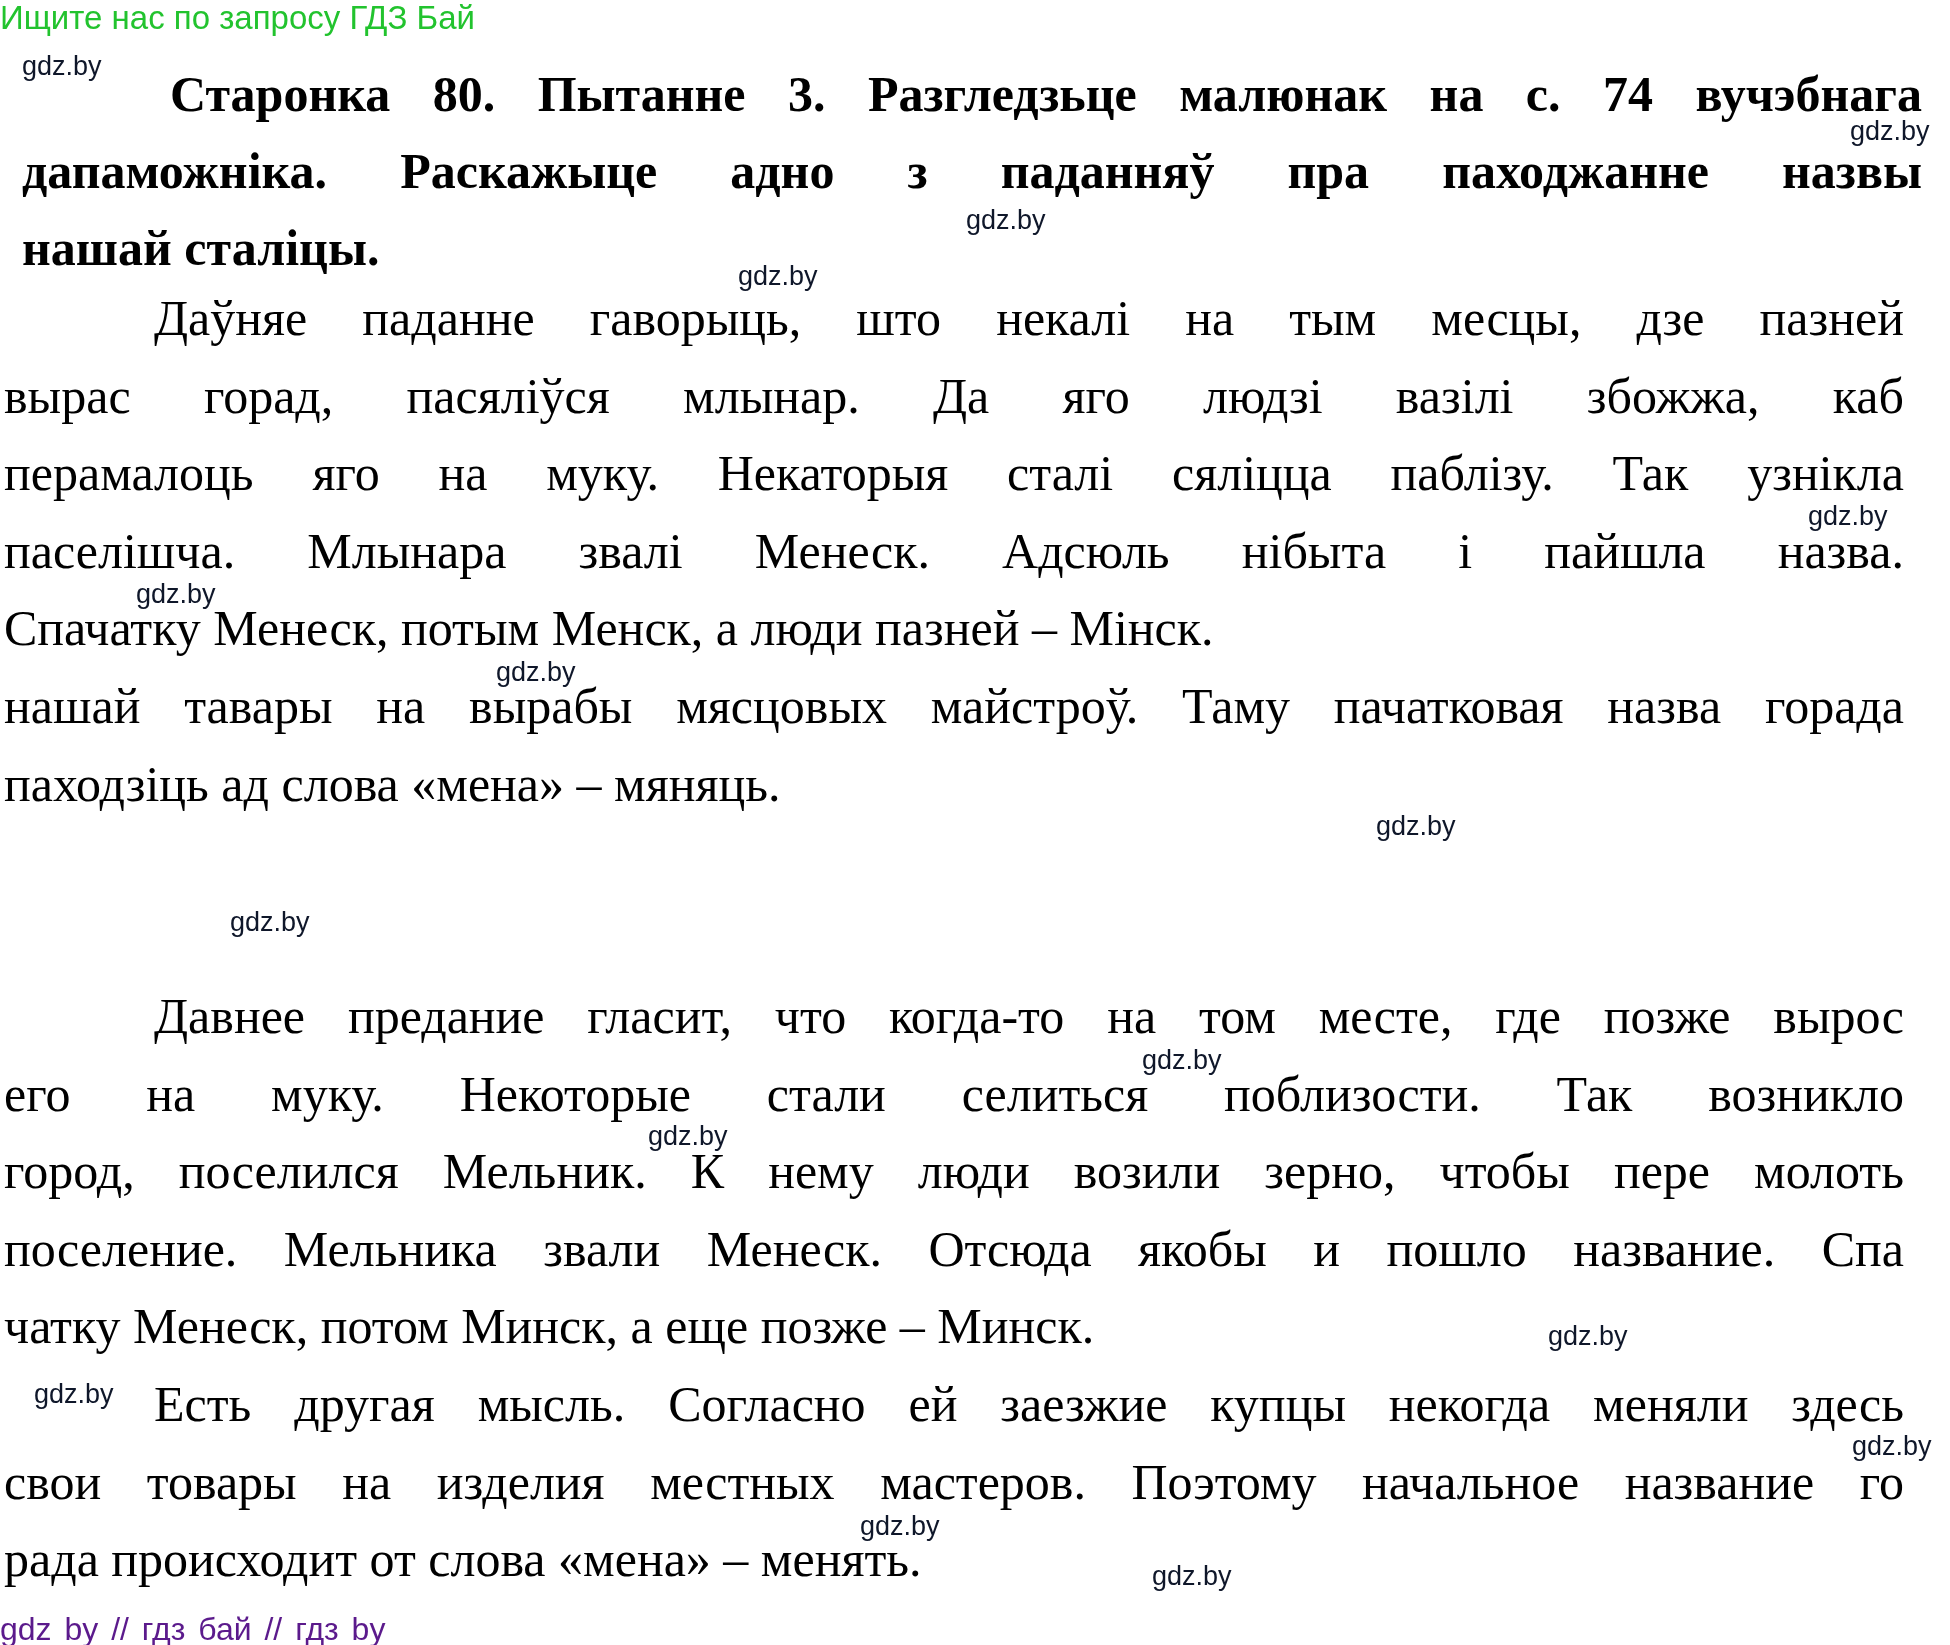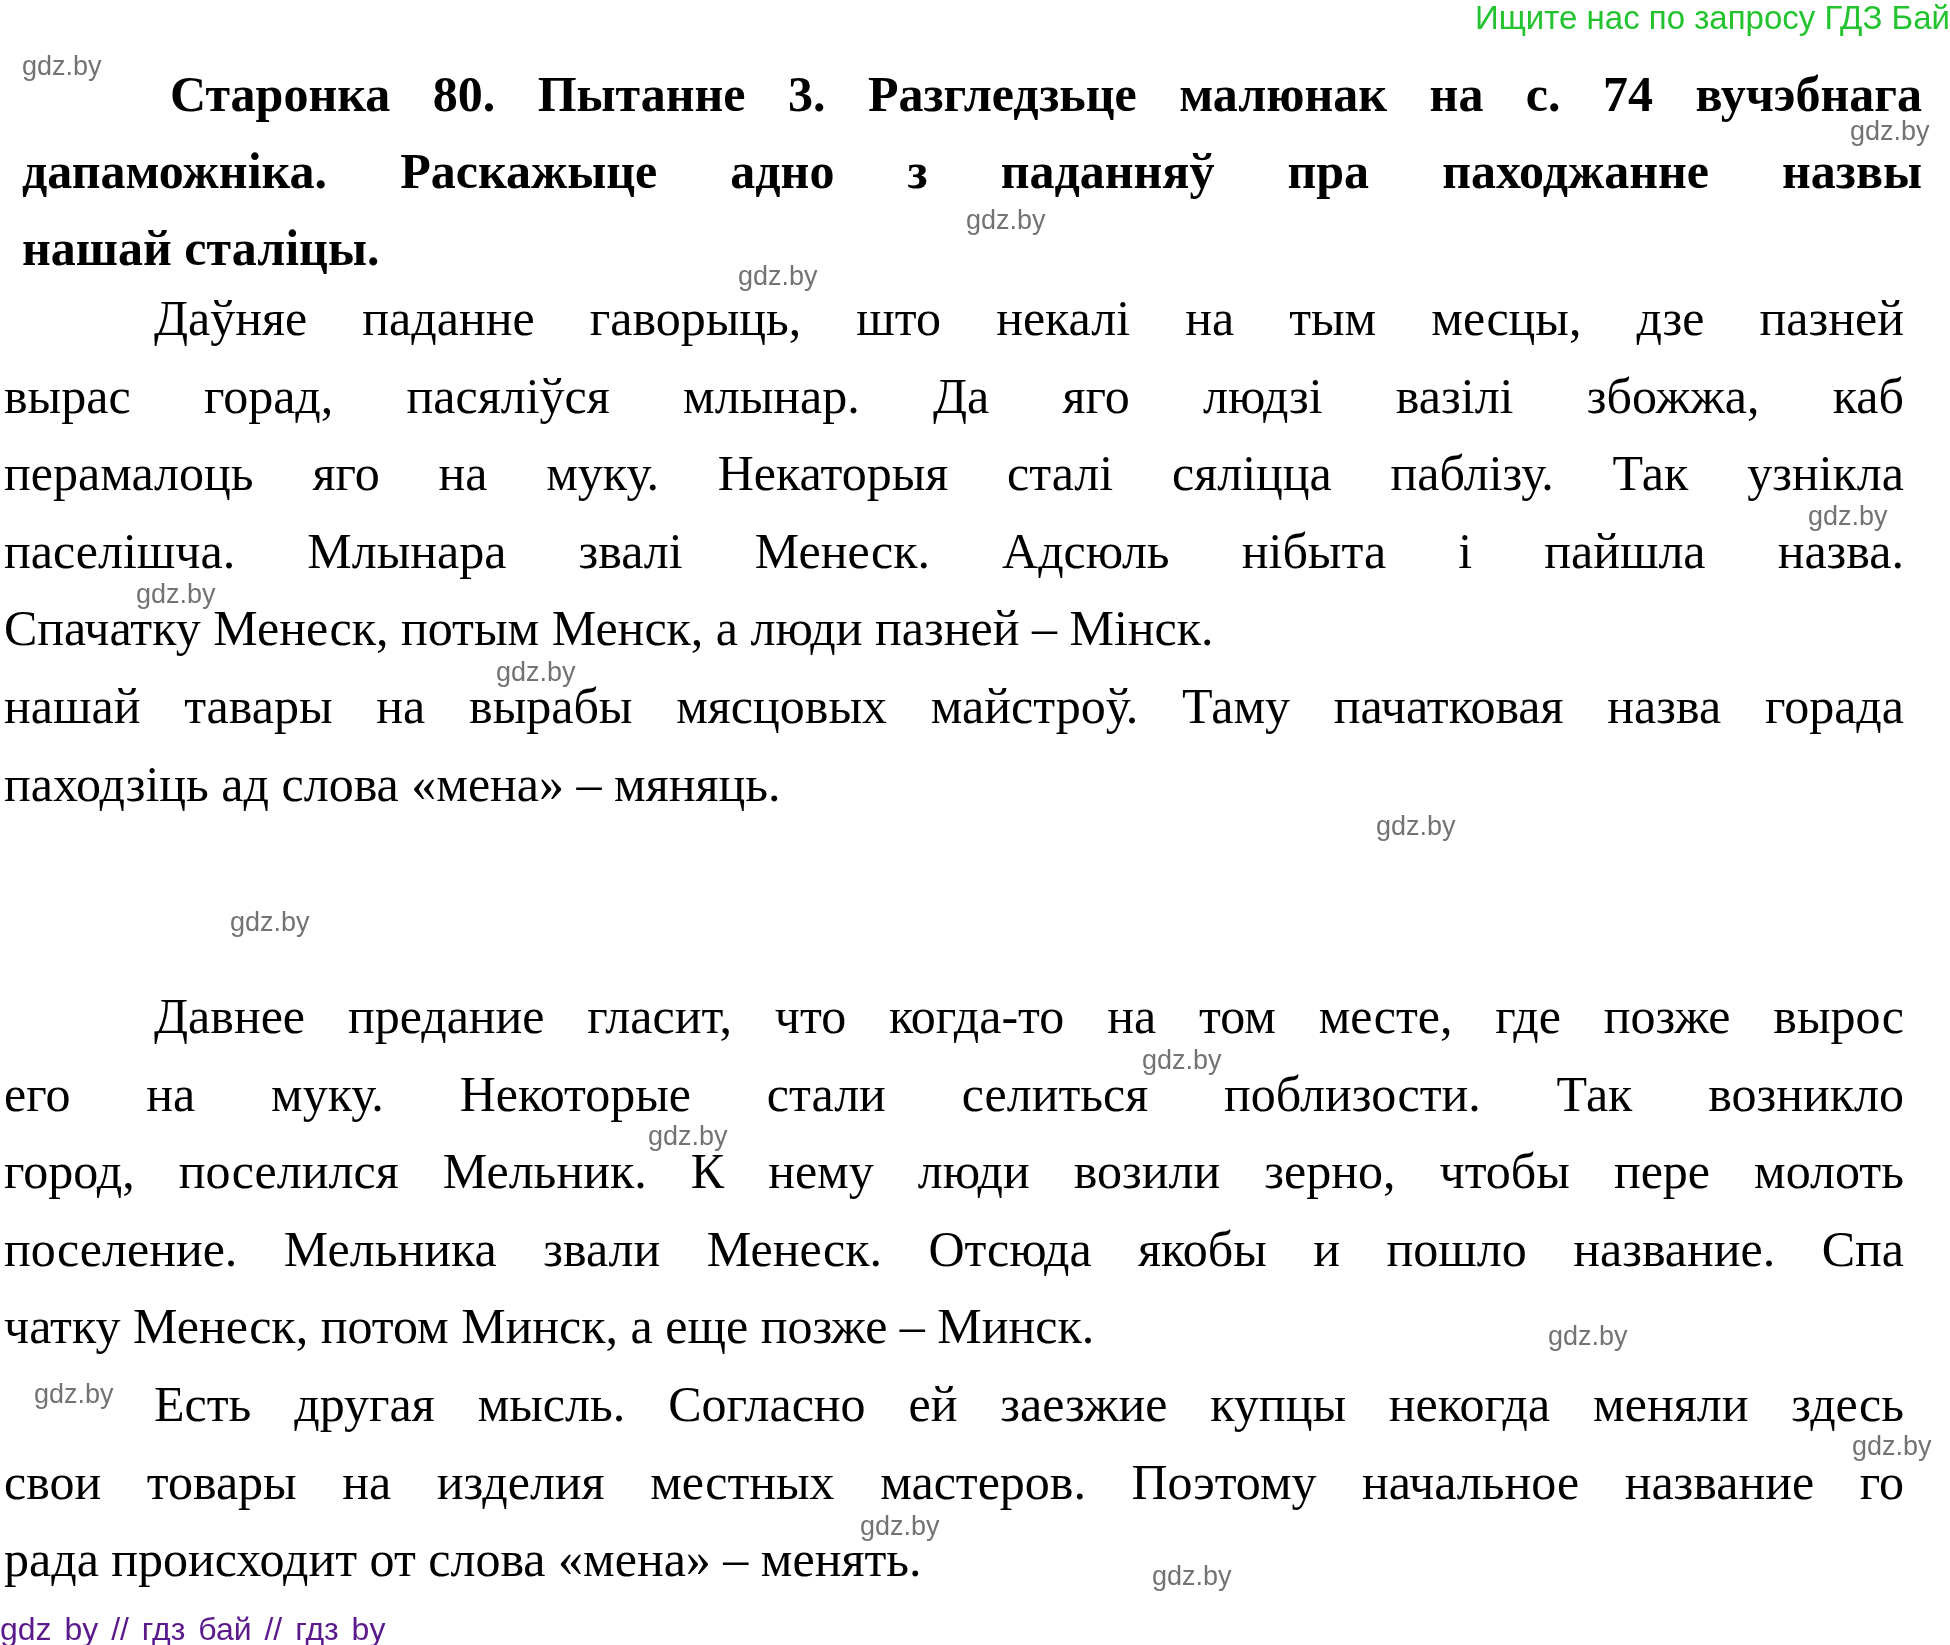--- a/index.html
+++ b/index.html
@@ -1,26 +1,26 @@
 <!DOCTYPE html>
 <html><head>
 <meta charset="utf-8">
 <style>
   html, body { margin:0; padding:0; background:#ffffff; }
   body { width:1950px; height:1645px; position:relative; overflow:hidden; font-family:"Liberation Serif", serif; color:#000; }
-  .header { position:absolute; left:0; width:1950px; top:0; height:44px; text-align:right; font-family:"Liberation Sans", sans-serif; font-size:33px; line-height:36px; color:#22c32e; }
+  .header { position:absolute; left:0; width:1950px; top:0; height:44px; text-align:left; font-family:"Liberation Sans", sans-serif; font-size:33px; line-height:36px; color:#22c32e; }
   .title { position:absolute; left:22px; width:1900px; top:56px; font-weight:bold; font-size:50px; line-height:77px; text-align:justify; text-align-last:left; }
   .title .indent { display:inline-block; width:148px; }
   .para { position:absolute; left:4px; width:1900px; font-size:50px; line-height:77.5px; text-align:justify; }
   .para .indent { display:inline-block; width:150px; }
   .line { display:block; text-align:justify; text-align-last:justify; white-space:nowrap; height:77.5px; }
   .line.last { text-align-last:left; }
   .tline { display:block; height:77px; text-align:justify; text-align-last:justify; white-space:nowrap; }
   .tline.last { text-align-last:left; }
-  .wm { position:absolute; font-family:"Liberation Sans", sans-serif; font-size:27px; color:#737373; line-height:28px; white-space:nowrap; }
+  .wm { position:absolute; font-family:"Liberation Sans", sans-serif; font-size:27px; color:#0f172a; line-height:28px; white-space:nowrap; }
   .footer { position:absolute; left:0; width:1950px; top:1612px; font-family:"Liberation Sans", sans-serif; font-size:32px; color:#5b1a8c; line-height:34px; word-spacing:4px; }
 </style>
 </head>
 <body>
 
 <div class="header">Ищите нас по запросу ГДЗ Бай</div>
 
 <div class="title">
   <span class="tline"><span class="indent"></span><span>Старонка 80. Пытанне 3. Разгледзьце малюнак на с. 74 вучэбнага</span></span>
   <span class="tline">дапаможніка. Раскажыце адно з паданняў пра паходжанне назвы</span>

